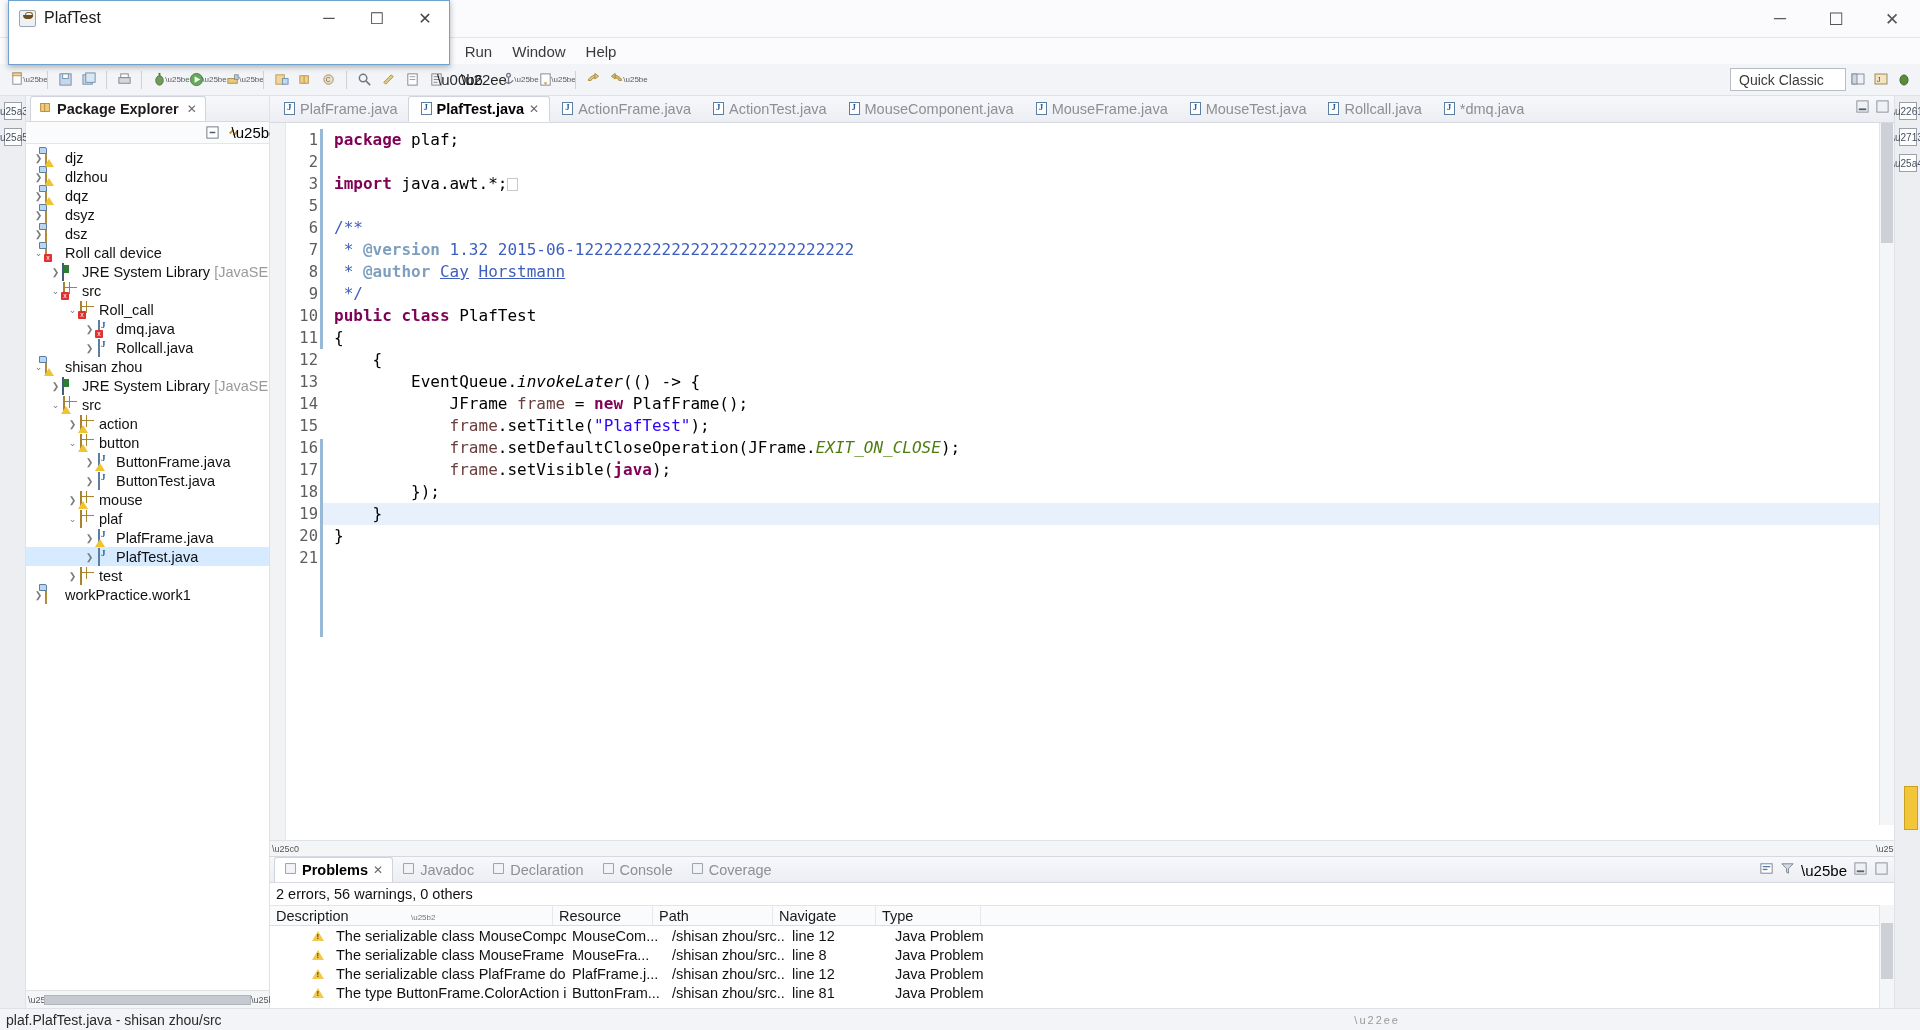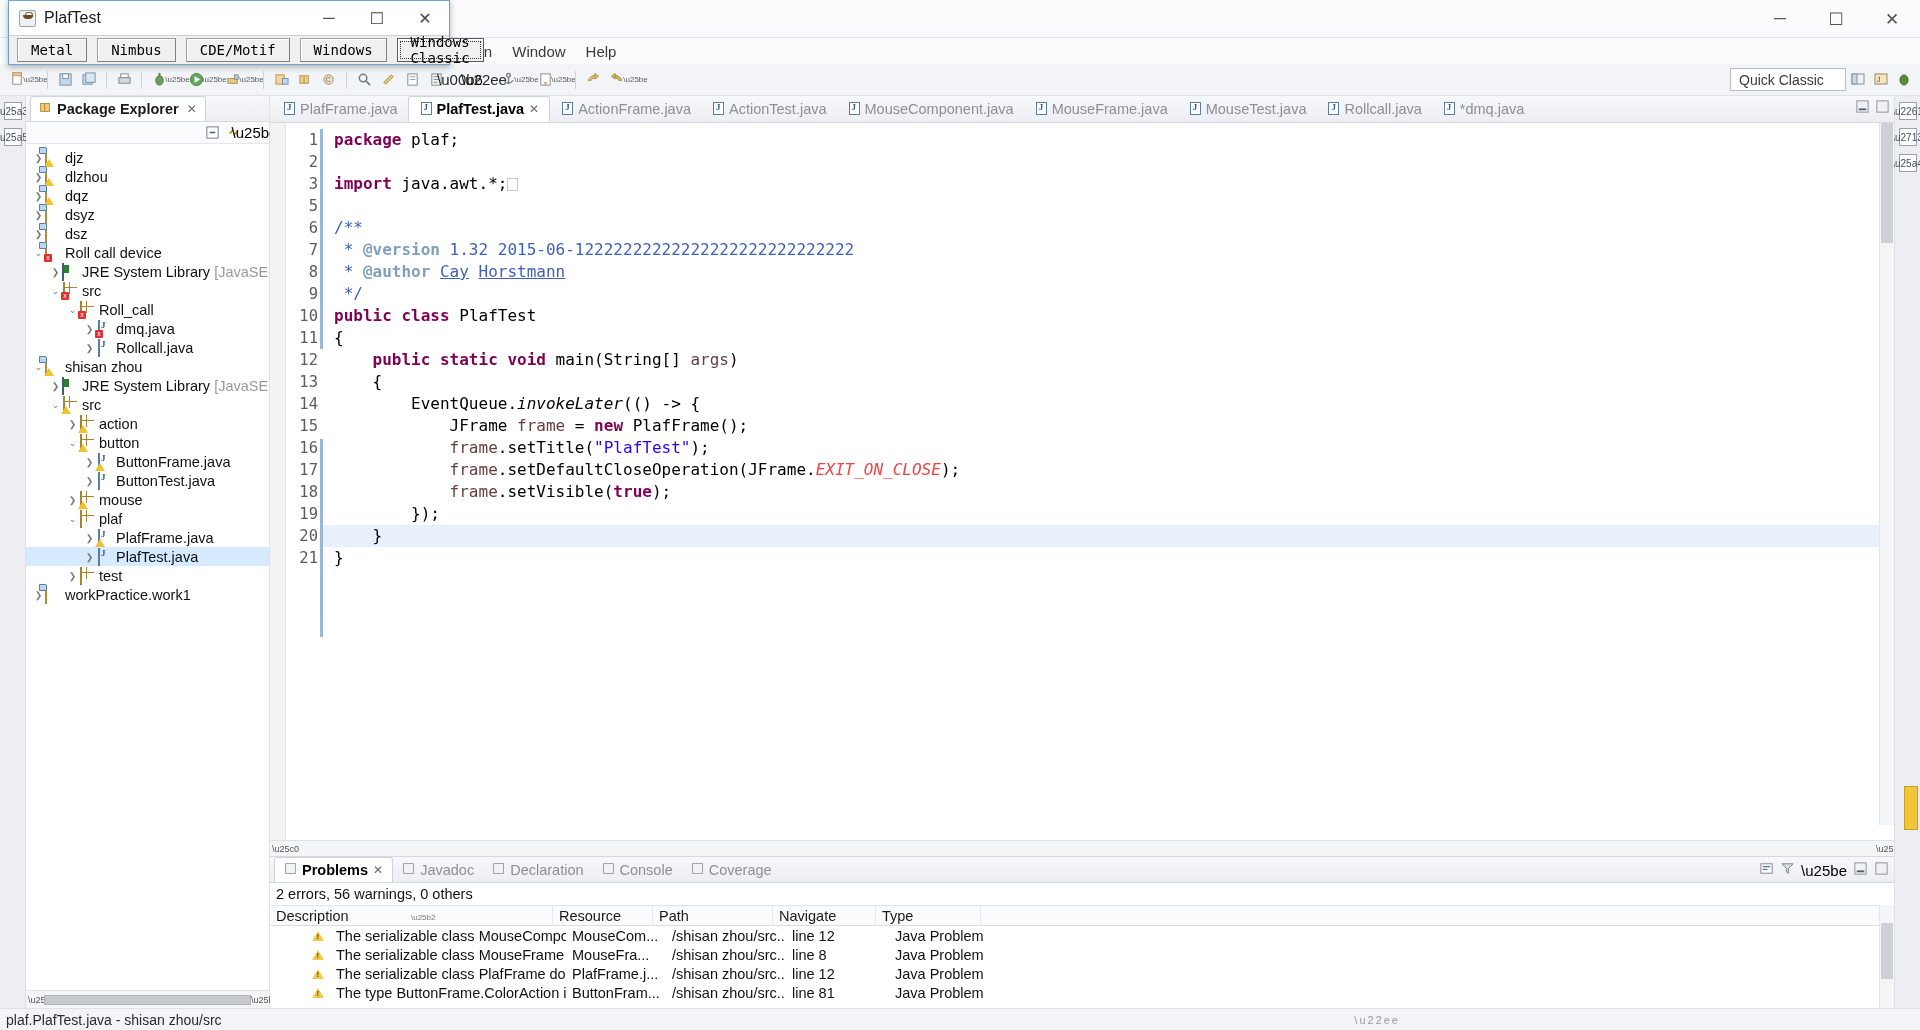--- a/index.html
+++ b/index.html
@@ -199,21 +199,21 @@
     font-family:"DejaVu Sans Mono", monospace; font-size:16px;
     padding-top:6px; padding-left:14px;
   }
   .cl { height:22px; line-height:22px; white-space:pre; }
   .cl.cur { background:#e7f0fb; margin-left:-14px; padding-left:14px; }
   .kw  { color:#7f0055; font-weight:bold; }
   .str { color:#2a00ff; }
   .doc { color:#3f5fbf; }
   .doctag { color:#7f9fbf; font-weight:bold; }
   .ital{ color:#000; font-style:italic; }
-  .field{ color:#ef4444; font-style:italic; }
+  .field{ color:#4d7c0f; font-style:italic; }
   .par { color:#6a3e3e; }
   .lnk { text-decoration:underline; }
   .occbar {
     position:absolute; left:0; top:0; width:3px; background:#98b8d8;
   }
   .ghostbox {
     display:inline-block; width:11px; height:13px;
     border:1px solid #c9c9c9; vertical-align:-2px;
   }
   .ed-vscroll {
@@ -762,27 +762,26 @@
               <div class="cl"><span class="kw">package</span> plaf;</div>
               <div class="cl"> </div>
               <div class="cl"><span class="kw">import</span> java.awt.*;<span class="ghostbox"></span></div>
               <div class="cl"> </div>
               <div class="cl"><span class="doc">/**</span></div>
               <div class="cl"><span class="doc"> * </span><span class="doctag">@version</span><span class="doc"> 1.32 2015-06-12222222222222222222222222222</span></div>
               <div class="cl"><span class="doc"> * </span><span class="doctag">@author</span><span class="doc"> </span><span class="doc lnk">Cay</span><span class="doc"> </span><span class="doc lnk">Horstmann</span></div>
               <div class="cl"><span class="doc"> */</span></div>
               <div class="cl"><span class="kw">public</span> <span class="kw">class</span> PlafTest</div>
               <div class="cl">{</div>
-              <div class="cl">    <span class="kw">public</span> <span class="kw">static</span> <span class="kw">void</span> main(String[] <span class="par">args</span>)</div>
               <div class="cl">    {</div>
               <div class="cl">        EventQueue.<span class="ital">invokeLater</span>(() -&gt; {</div>
               <div class="cl">            JFrame <span class="par">frame</span> = <span class="kw">new</span> PlafFrame();</div>
               <div class="cl">            <span class="par">frame</span>.setTitle(<span class="str">"PlafTest"</span>);</div>
               <div class="cl">            <span class="par">frame</span>.setDefaultCloseOperation(JFrame.<span class="field">EXIT_ON_CLOSE</span>);</div>
-              <div class="cl">            <span class="par">frame</span>.setVisible(<span class="kw">true</span>);</div>
+              <div class="cl">            <span class="par">frame</span>.setVisible(<span class="kw">java</span>);</div>
               <div class="cl">        });</div>
               <div class="cl cur">    }</div>
               <div class="cl">}</div>
 
               <div class="ed-vscroll">
                 <div class="thumb"></div>
               </div>
             </div>
           </div>
           <div class="ed-hscroll">
@@ -923,20 +922,13 @@
 </div>
 
 <div id="plaf-dialog">
   <div class="plaf-title">
     <div class="plaf-appicon"></div>
     <div class="plaf-title-text">PlafTest</div>
     <div class="plaf-wc min">─</div>
     <div class="plaf-wc max">☐</div>
     <div class="plaf-wc close">✕</div>
   </div>
-  <div class="plaf-content" id="plaf-buttons-root">
-      <div class="plaf-btn">Metal</div>
-      <div class="plaf-btn">Nimbus</div>
-      <div class="plaf-btn">CDE/Motif</div>
-      <div class="plaf-btn">Windows</div>
-      <div class="plaf-btn focused">Windows Classic</div>
-    </div>
 </div>
 
 </body></html>

